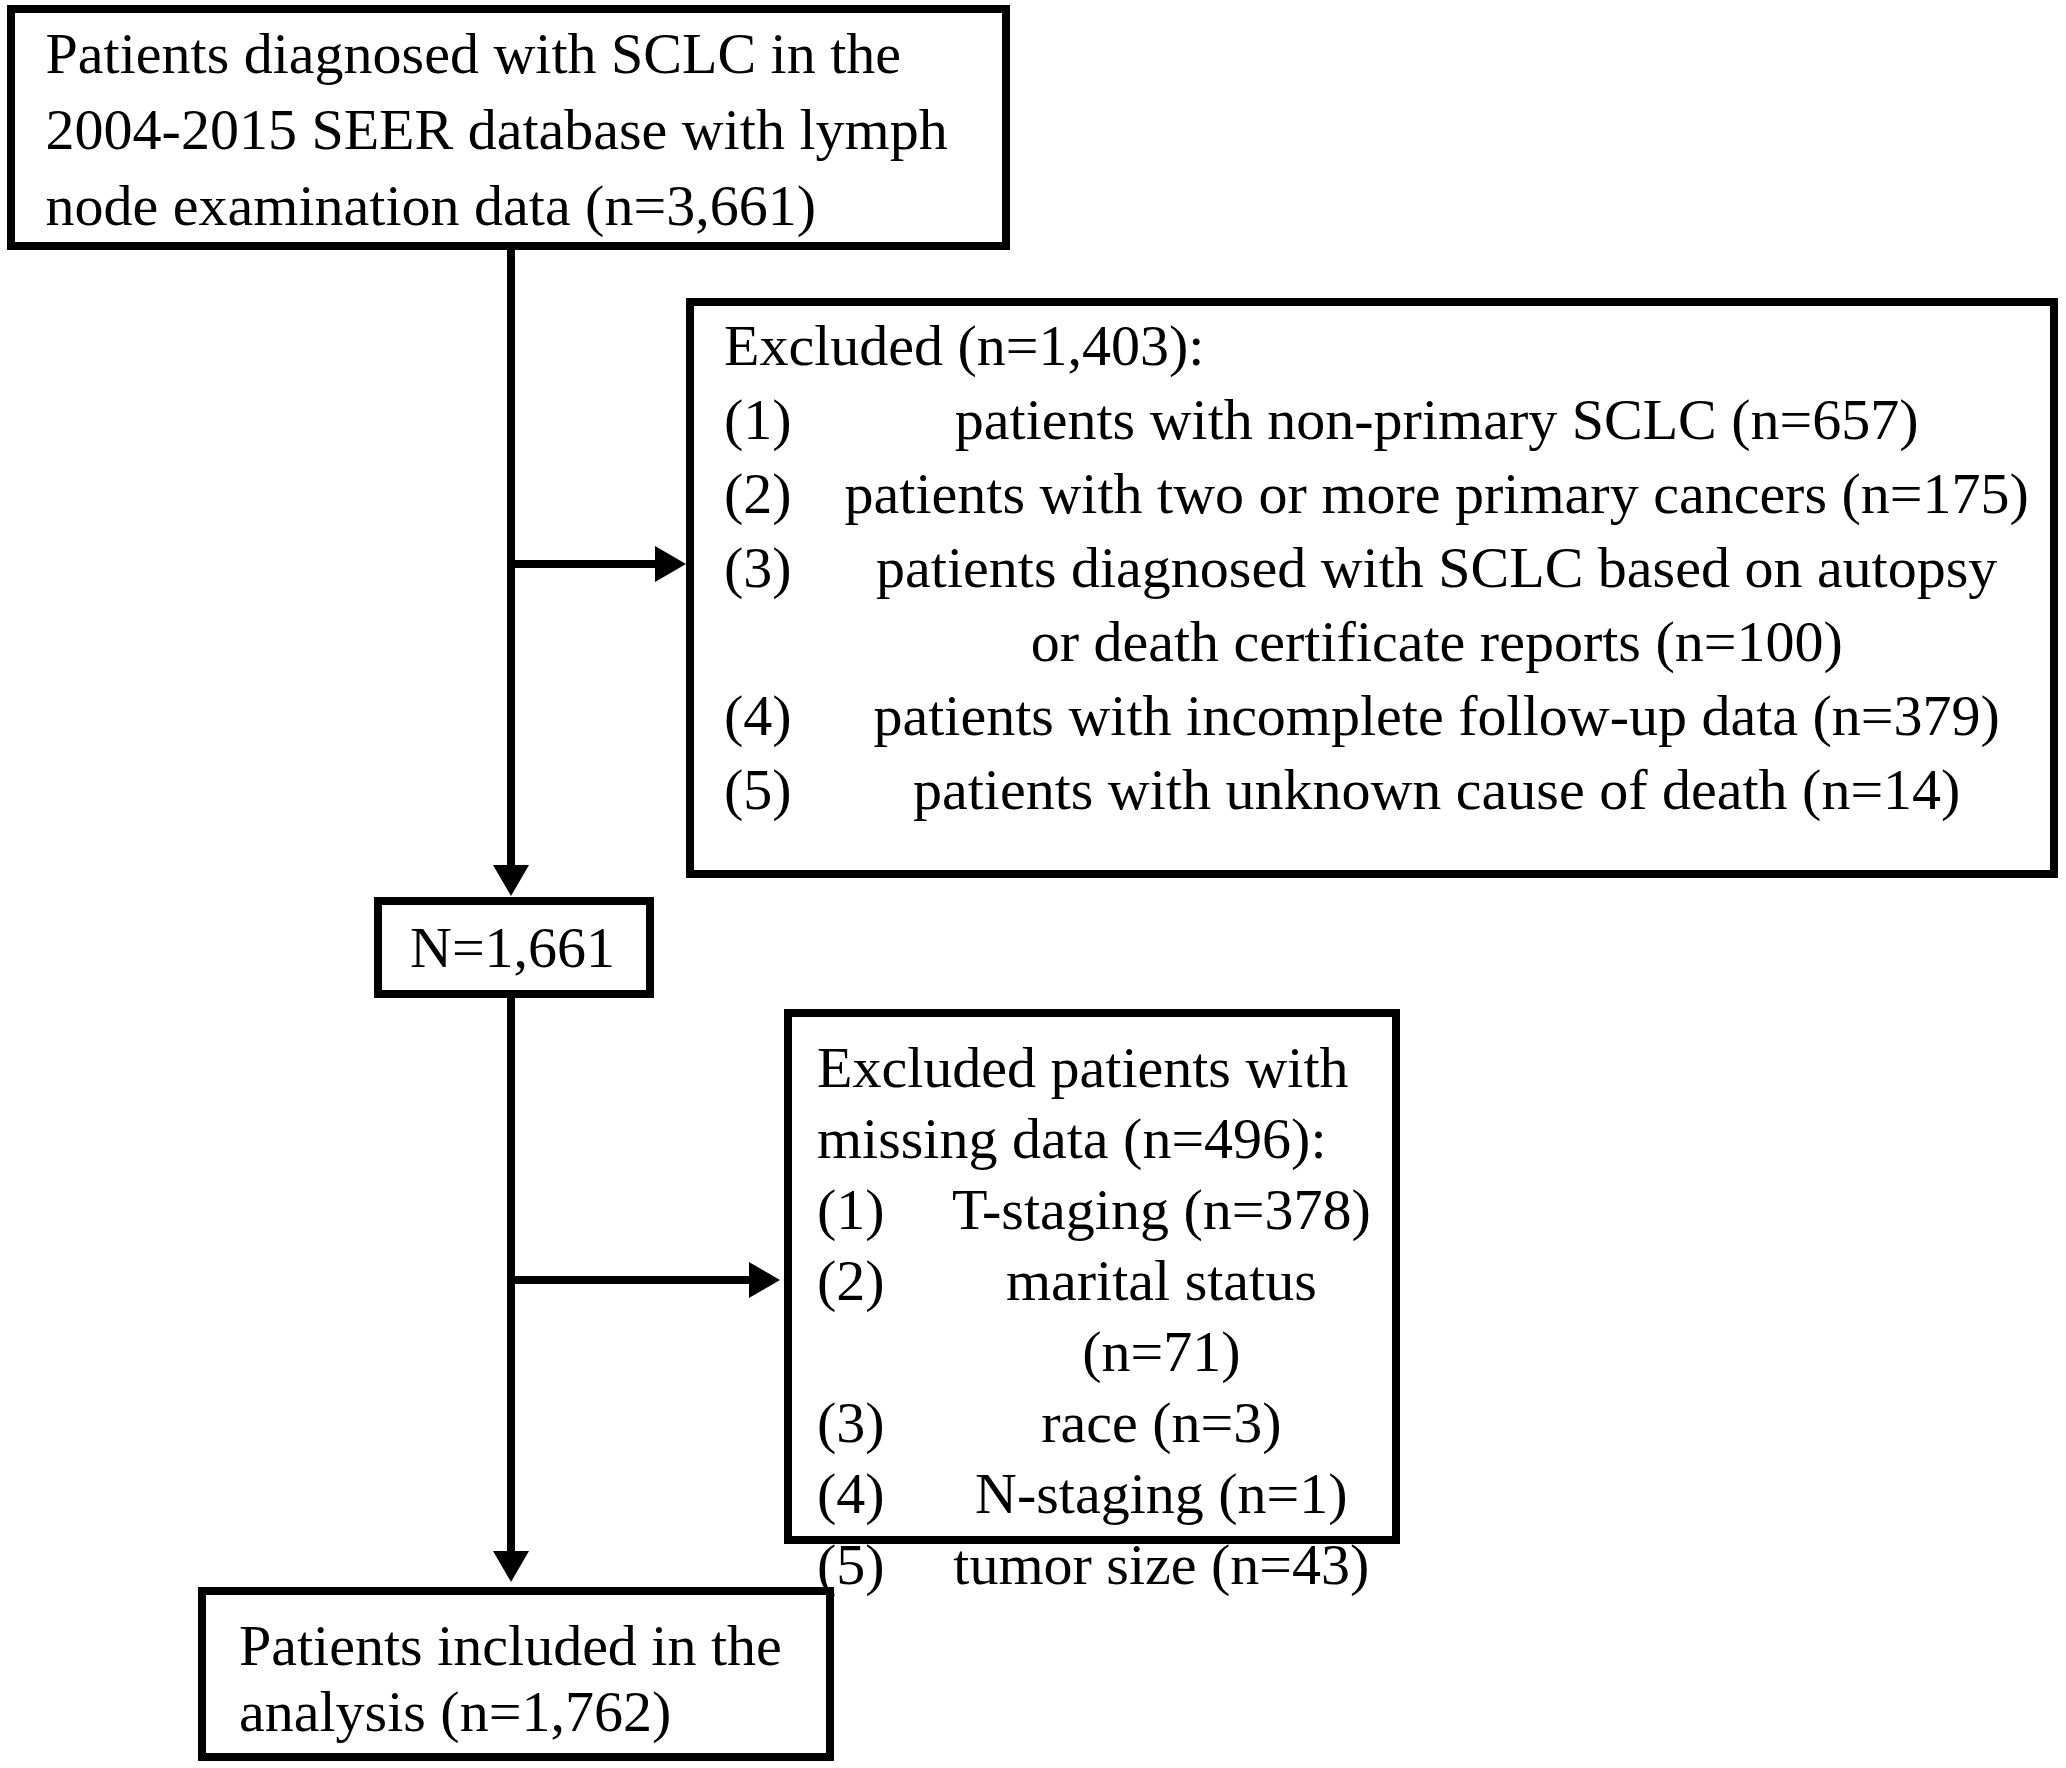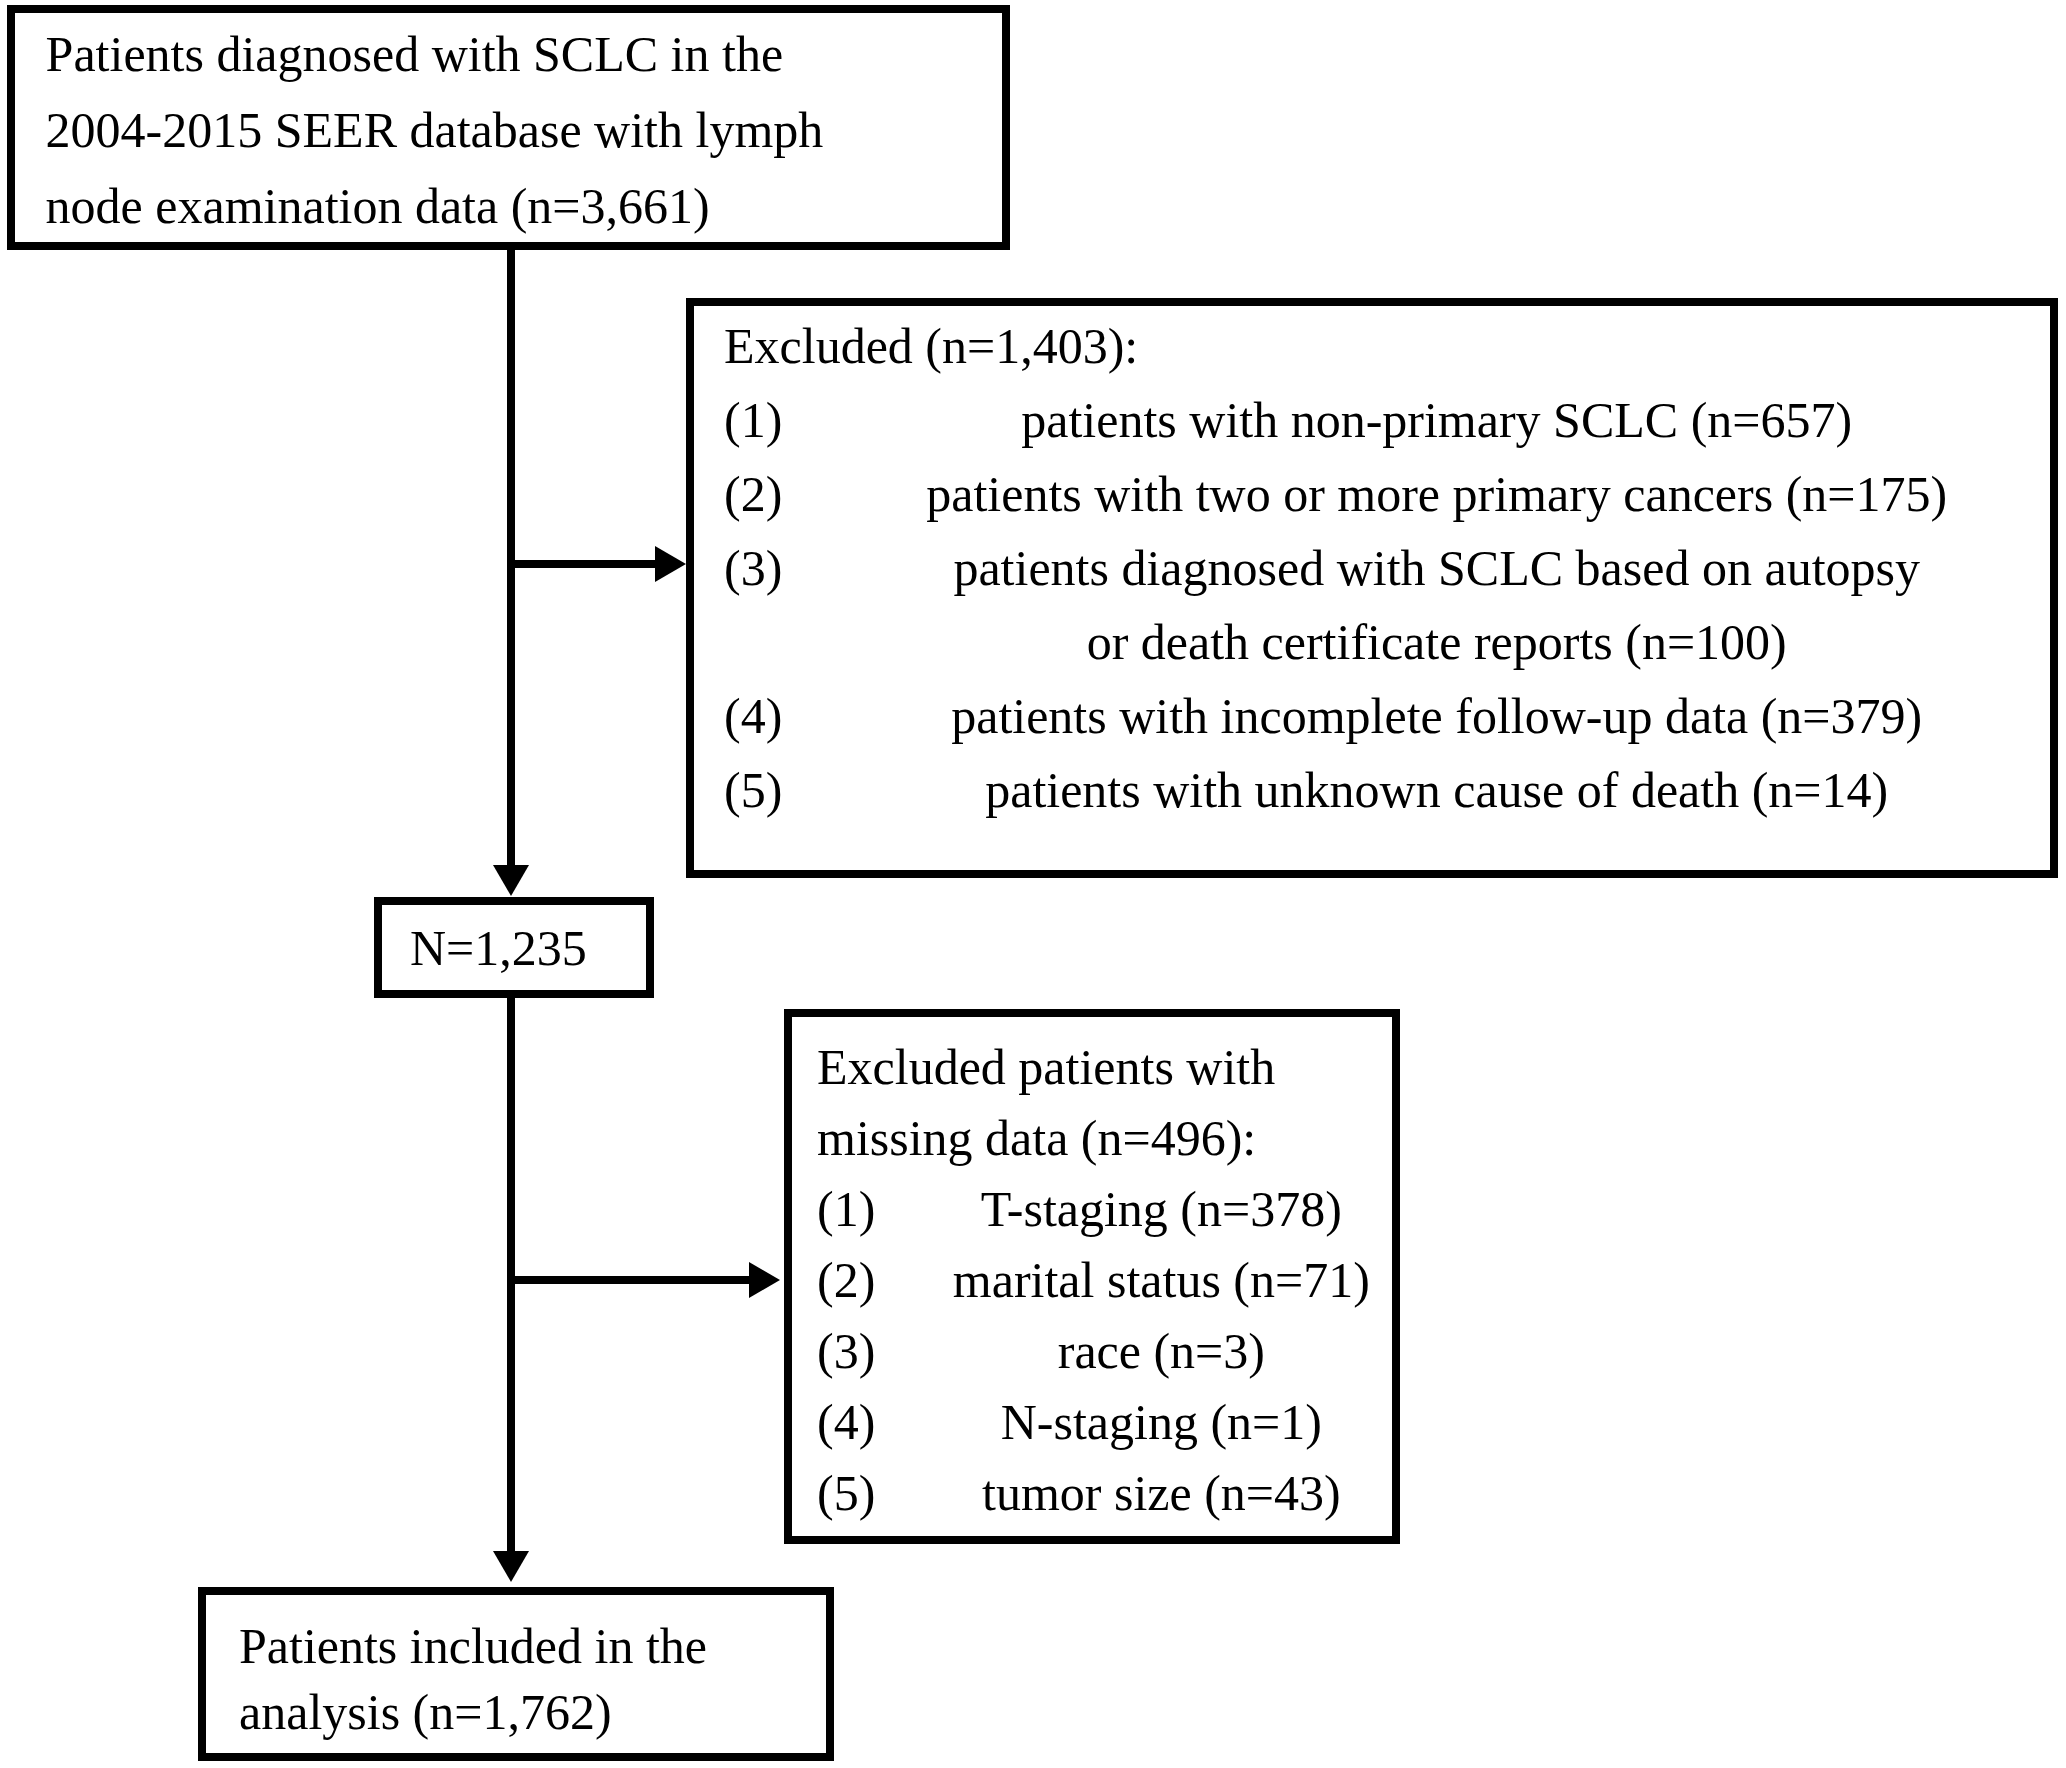--- a/index.html
+++ b/index.html
@@ -7,21 +7,21 @@
   .canvas {
     position:relative; width:2066px; height:1769px;
     background:var(--paper);
     font-family:"Liberation Serif","DejaVu Serif",serif;
     color:var(--ink);
     overflow:hidden;
   }
   .box {
     position:absolute; box-sizing:border-box;
     border:8.3px solid var(--ink); background:var(--paper);
-    font-size:50px;
+    font-size:58px;
   }
   .vline,.hline { position:absolute; background:var(--ink); }
   .arr { position:absolute; width:0; height:0; }
   .arr.down  { border-left:18px solid transparent; border-right:18px solid transparent; border-top:31px solid var(--ink); }
   .arr.right { border-top:18px solid transparent; border-bottom:18px solid transparent; border-left:31px solid var(--ink); }
 
   #box-source { left:6.6px;   top:5px;    width:1003px; height:245px; padding:3.3px 8.3px 0 31px; line-height:76px; }
   #excl1      { left:686px; top:298px;  width:1372px; height:580px; padding:3.3px 11.6px 0 30px; line-height:74px; }
   #nbox       { left:374px; top:897px; width:280px;  height:101px; padding-left:28px; display:flex; align-items:center; }
   #excl2      { left:784px; top:1009px; width:616px;  height:535px; padding:15px 8.3px 0 25px; line-height:71px; }
@@ -91,21 +91,21 @@
     <div class="item">
       <span class="num">(5)</span>
       <span class="txt">
         <span class="l">patients with unknown cause of death (n=14)</span>
         <span class="l"></span>
       </span>
     </div>
   </div>
 
   <div class="box" id="nbox">
-    <span>N=1,235</span>
+    <span>N=1,661</span>
   </div>
 
   <div class="vline" id="stem2"></div>
   <div class="hline" id="branch2"></div>
   <div class="arr right" id="arrow-r2"></div>
   <div class="arr down" id="arrow2"></div>
 
   <div class="box" id="excl2">
     <span class="l">Excluded patients with</span>
     <span class="l">missing data (n=496):</span>

